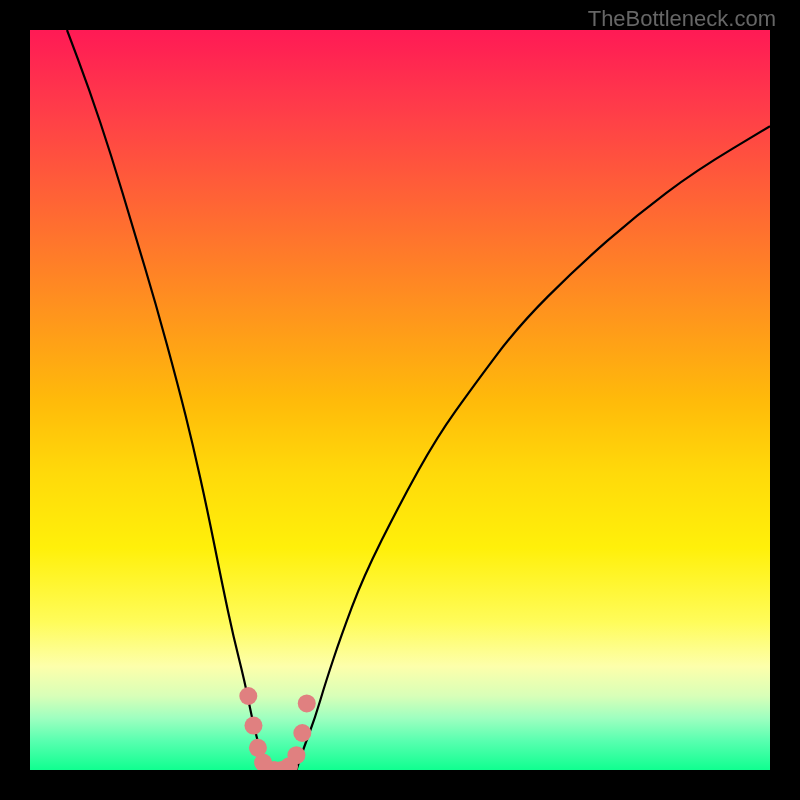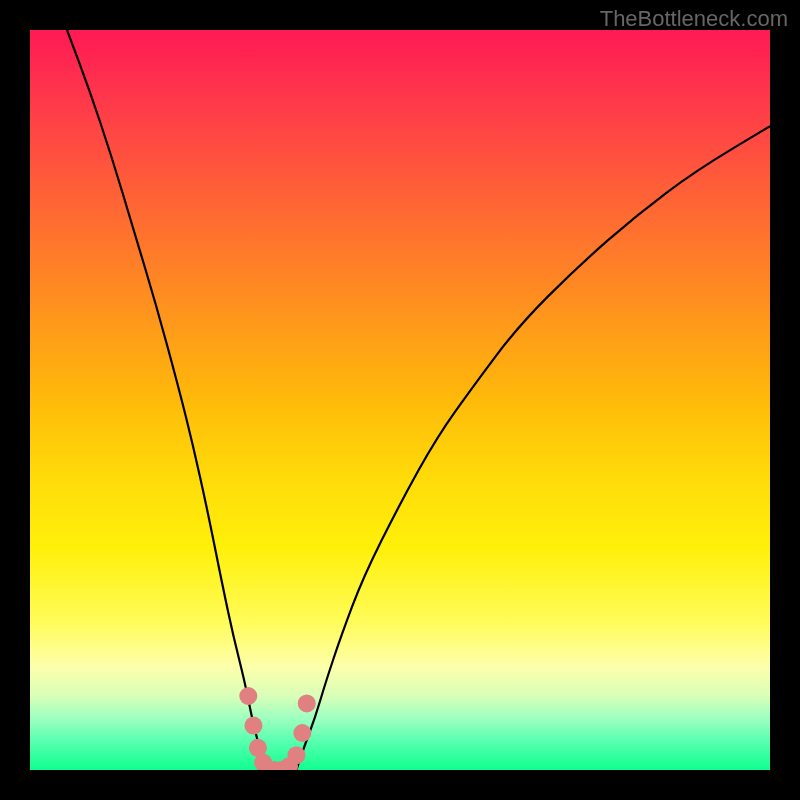--- a/index.html
+++ b/index.html
@@ -6,21 +6,21 @@
     html, body { width: 800px; height: 800px; overflow: hidden; background: #000; }
     .container {
       width: 800px;
       height: 800px;
       position: relative;
       background: #000;
     }
     .watermark {
       position: absolute;
       top: 6px;
-      right: 12px;
+      right: 24px;
       color: #666;
       font-family: Arial, sans-serif;
       font-size: 22px;
       z-index: 10;
       margin-left: 36px;
     }
     .plot-area {
       position: absolute;
       left: 30px;
       top: 30px;

